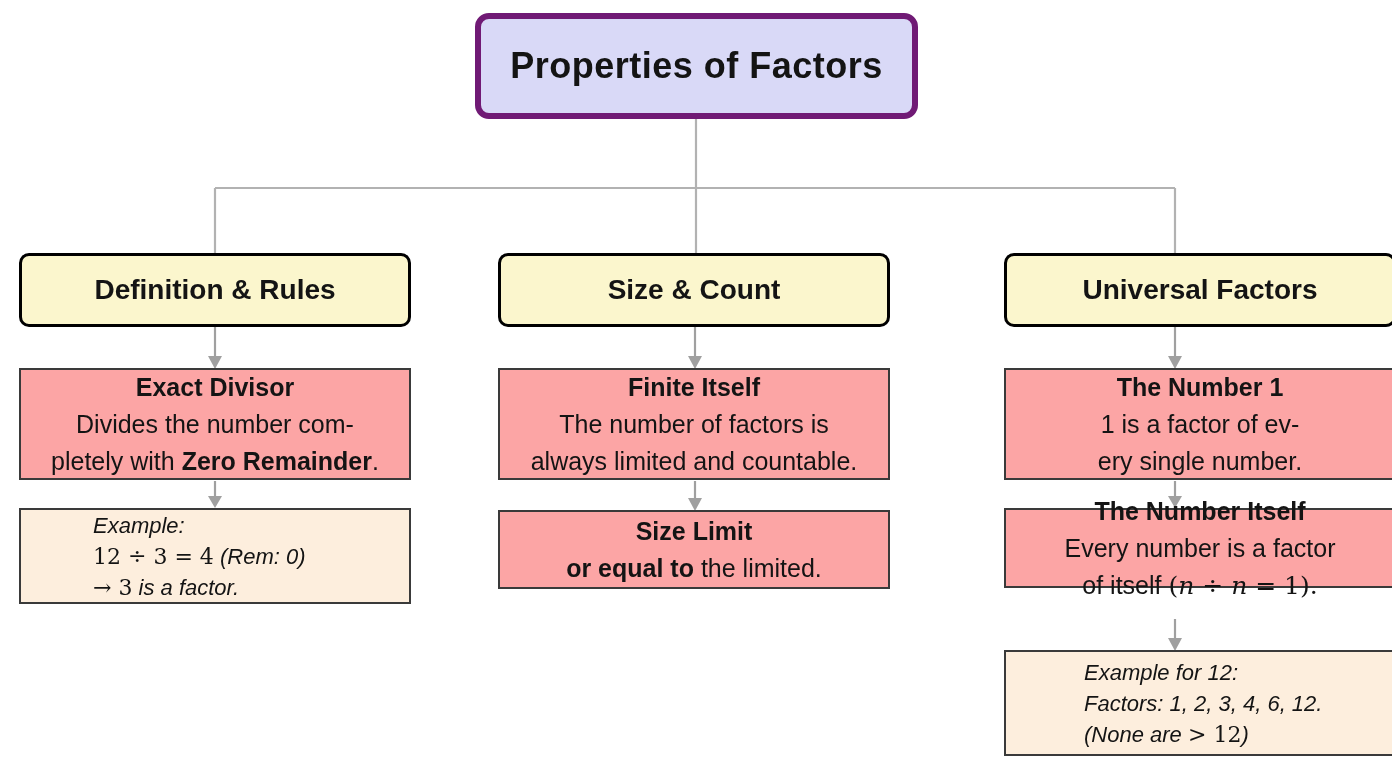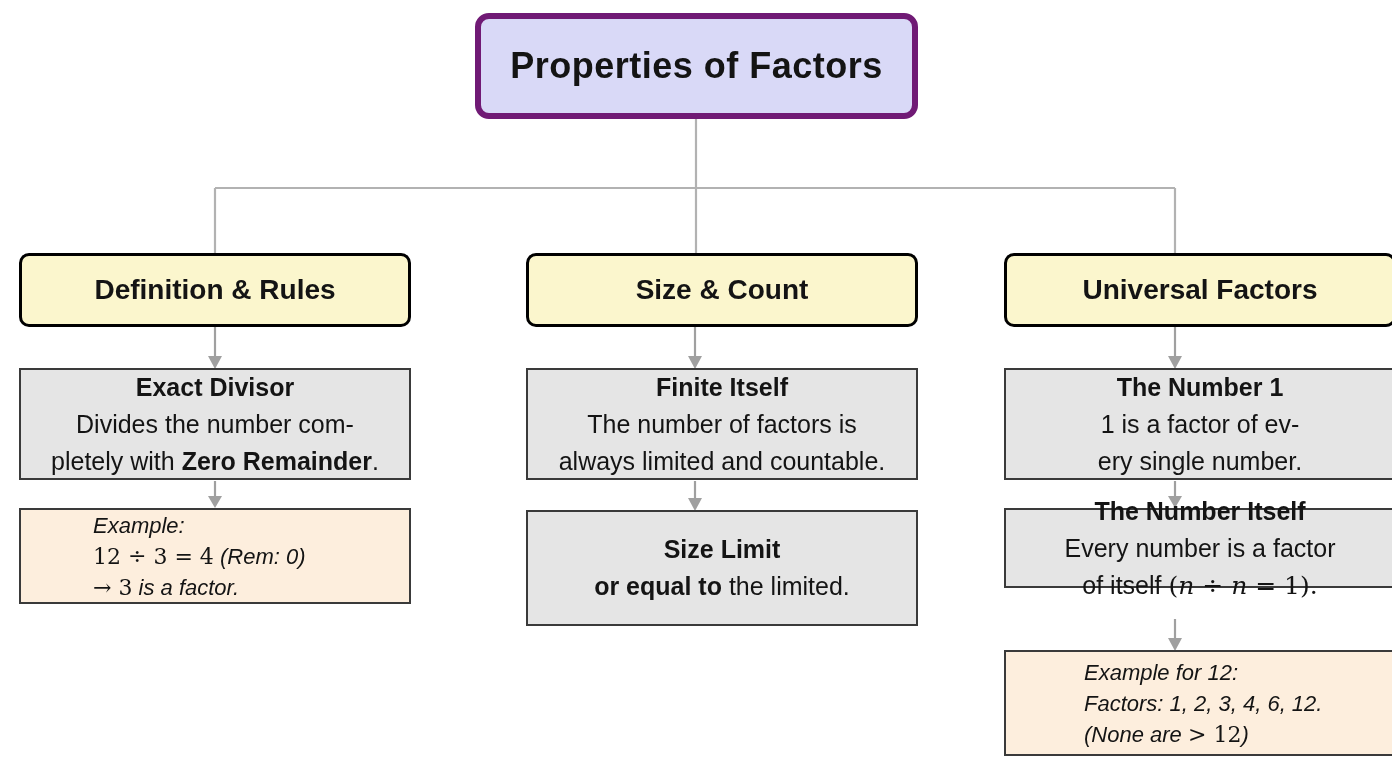--- a/index.html
+++ b/index.html
@@ -8,42 +8,42 @@
     width:1392px;height:770px;
     background:#ffffff;
     font-family:"Liberation Sans","DejaVu Sans",sans-serif;
     color:#141414;
     overflow:hidden;
   }
   #wires{position:absolute;left:0;top:0;width:1392px;height:770px;}
   .node{
     position:absolute;box-sizing:border-box;
     display:flex;flex-direction:column;justify-content:center;align-items:center;
-    text-align:center;background:#e5e5e5;
+    text-align:center;background:#fca5a5;
   }
   .title-box{
     left:475px;top:13px;width:443px;height:106px;
     background:#d9d9f7;border:6px solid #701a75;border-radius:14px;
     font-size:36px;font-weight:bold;letter-spacing:0.5px;
   }
   .header-box{
     top:253px;width:392px;height:74px;
     background:#fbf6cd;border:3.5px solid #000;border-radius:10px;
     font-size:28px;font-weight:bold;
   }
   .plain-box{
     width:392px;border:2px solid #3a3a3a;
     font-size:25px;line-height:37px;
   }
   .example-box{
     width:392px;border:2px solid #3a3a3a;background:#fdeedd;
     font-style:italic;font-size:22px;line-height:31px;
     align-items:flex-start;text-align:left;
   }
-  .col1{left:19px;} .col2{left:498px;margin-left:28px;} .col3{left:1004px;}
+  .col1{left:19px;} .col2{left:498px;} .col3{left:1004px;}
   .row1{top:368px;height:112px;}
   .bold{font-weight:bold;}
   .ln{white-space:pre;}
   .math{font-family:"DejaVu Serif","Liberation Serif",serif;font-style:normal;}
   .mvar{font-family:"DejaVu Serif","Liberation Serif",serif;font-style:italic;}
 </style>
 </head>
 <body>
 
 <div id="canvas">
@@ -113,21 +113,21 @@
     <div class="ln">1 is a factor of ev-</div>
     <div class="ln">ery single number.</div>
   </div>
 
   <div class="node example-box col1" style="top:508px;height:96px;padding-left:72px;">
     <div class="ln">Example:</div>
     <div class="ln"><span class="math">12 ÷ 3 = 4</span><span> (Rem: 0)</span></div>
     <div class="ln"><span class="math">→ 3</span><span> is a factor.</span></div>
   </div>
 
-  <div class="node plain-box col2" style="top:510px;height:116px;">
+  <div class="node plain-box col2" style="top:510px;height:79px;">
     <div class="ln bold">Size Limit</div>
     <div class="ln"><b>or equal to</b><span> the limited.</span></div>
   </div>
 
   <div class="node plain-box col3" style="top:508px;height:80px;">
     <div class="ln bold">The Number Itself</div>
     <div class="ln">Every number is a factor</div>
     <div class="ln"><span>of itself </span><span class="math">(</span><span class="mvar">n</span><span class="math"> ÷ </span><span class="mvar">n</span><span class="math"> = 1).</span></div>
   </div>
 

